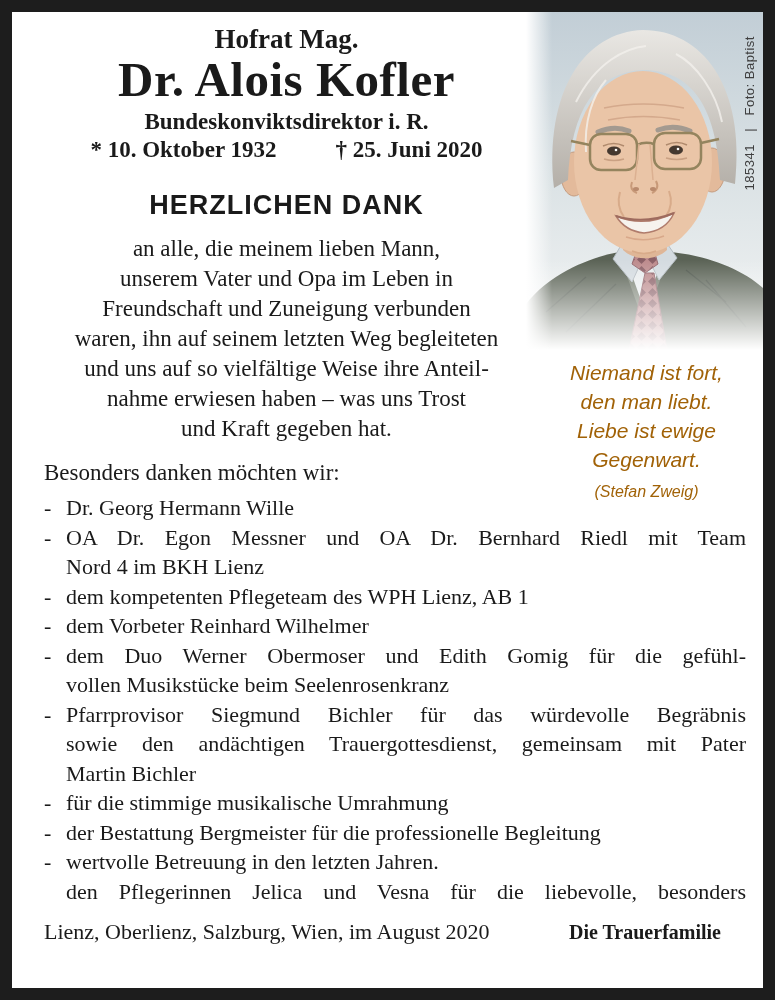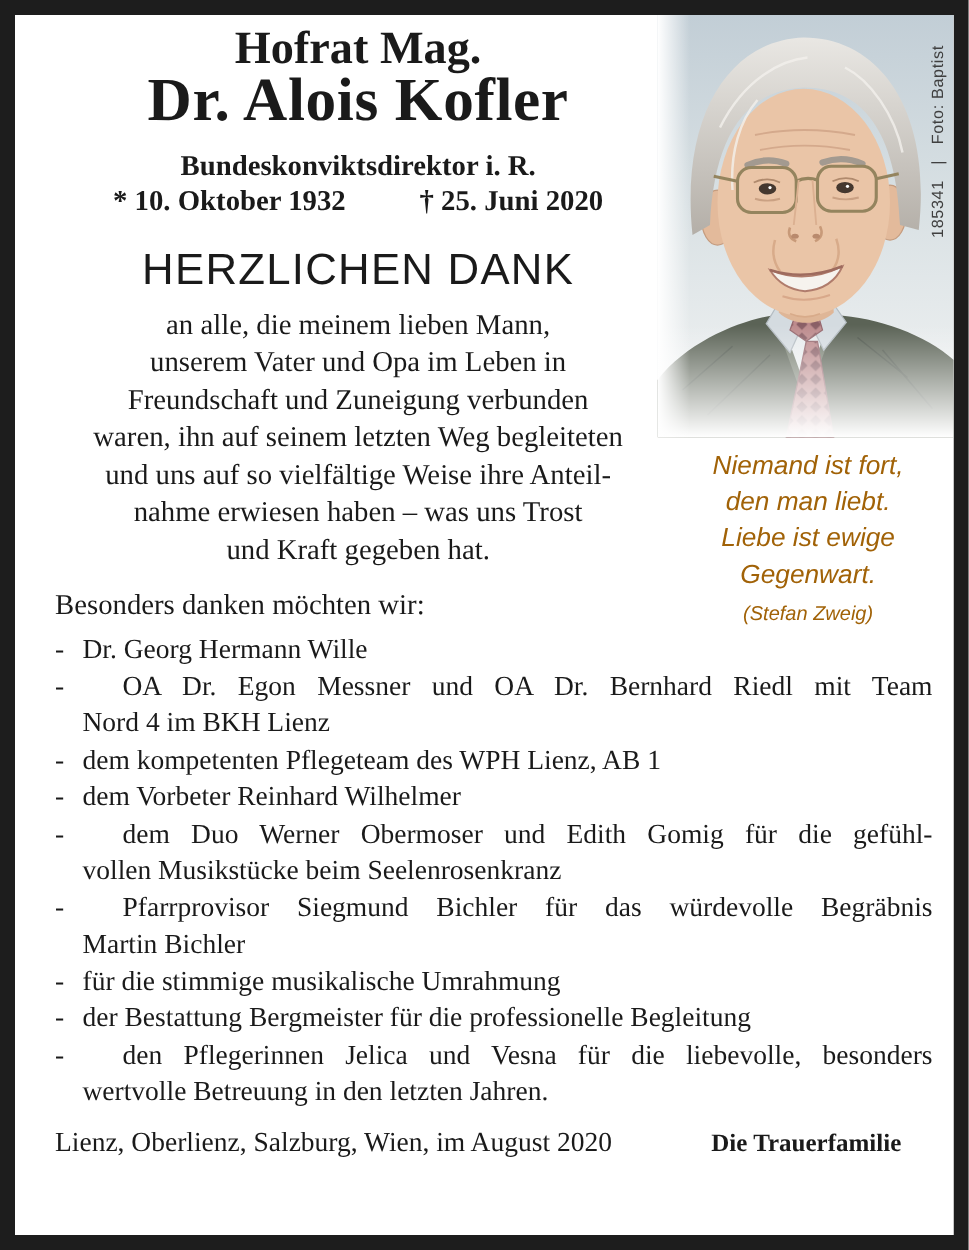--- a/index.html
+++ b/index.html
@@ -5,27 +5,27 @@
   html, body { margin: 0; padding: 0; background: #ffffff; }
   .page {
     width: 775px; height: 1000px; box-sizing: border-box;
     border: 12px solid #1d1d1d; background: #ffffff;
     position: relative; overflow: hidden;
     font-family: "Liberation Serif", serif; color: #1a1a1a;
   }
   
   .leftcol { width: 505px; margin-left: 22px; text-align: center; }
   .header { margin-top: 12px; }
-  .pre-title { font-size: 37px; font-weight: bold; line-height: 30px; }
+  .pre-title { font-size: 27px; font-weight: bold; line-height: 30px; }
   .name { font-size: 49px; font-weight: bold; line-height: 52px; letter-spacing: 0.5px; }
-  .role { font-size: 23px; font-weight: bold; line-height: 28px; margin-top: 13px; }
+  .role { font-size: 23px; font-weight: bold; line-height: 28px; margin-top: 2px; }
   .dates { font-size: 23px; font-weight: bold; line-height: 28px;
            display: flex; justify-content: center; gap: 59px; }
-  .dank { font-family: "Liberation Sans", sans-serif; font-weight: normal;
-          font-size: 35px; letter-spacing: 1px; color: #1a1a1a;
+  .dank { font-family: "Liberation Sans", sans-serif; font-weight: bold;
+          font-size: 27px; letter-spacing: 1px; color: #1a1a1a;
           margin-top: 26px; line-height: 30px; }
   .thanks { margin-top: 14px; font-size: 23px; line-height: 30px; }
   .thanks div { white-space: nowrap; }
   
   .photo { position: absolute; top: 0; right: 0; width: 237px; height: 338px; }
   .photo svg { display: block; }
   .credit { position: absolute; top: 24px; right: 6px;
             writing-mode: vertical-rl; transform: rotate(180deg);
             font-family: "Liberation Sans", sans-serif; font-size: 13px;
             letter-spacing: 0.5px; color: #3f3f3f; white-space: pre; }
@@ -33,21 +33,21 @@
            text-align: center; font-family: "Liberation Sans", sans-serif;
            font-style: italic; font-size: 21px; line-height: 29px; color: #a16207; }
   .quote .attrib { font-size: 16px; margin-top: 3px; }
   
   .intro { margin: 14px 0 0 32px; font-size: 23px; line-height: 30px; }
   .tlist { list-style: none; margin: 5px 0 0 32px; padding: 0; width: 702px;
            font-size: 22px; line-height: 29.5px; }
   .tlist li { position: relative; padding-left: 22px; }
   .tlist .dash { position: absolute; left: 0; top: 0; }
   .tlist .line { text-align: left; }
-  .tlist .line.stretch { text-align: justify; text-align-last: justify; margin-left: 32px; }
+  .tlist .line.stretch { text-align: justify; text-align-last: justify; }
   
   .footer { display: flex; justify-content: space-between; align-items: baseline;
             margin: 13px 42px 0 32px; font-size: 22px; }
   .signature { font-weight: bold; font-size: 20px; }
 </style>
 </head>
 <body>
 
 <div class="page">
 
@@ -184,34 +184,35 @@
       <div class="line">dem Vorbeter Reinhard Wilhelmer</div>
     </li>
     <li>
       <span class="dash">-</span>
       <div class="line stretch">dem Duo Werner Obermoser und Edith Gomig für die gefühl-</div>
       <div class="line">vollen Musikstücke beim Seelenrosenkranz</div>
     </li>
     <li>
       <span class="dash">-</span>
       <div class="line stretch">Pfarrprovisor Siegmund Bichler für das würdevolle Begräbnis</div>
+      <div class="line stretch">sowie den andächtigen Trauergottesdienst, gemeinsam mit Pater</div>
       <div class="line">Martin Bichler</div>
     </li>
     <li>
       <span class="dash">-</span>
       <div class="line">für die stimmige musikalische Umrahmung</div>
     </li>
     <li>
       <span class="dash">-</span>
       <div class="line">der Bestattung Bergmeister für die professionelle Begleitung</div>
     </li>
     <li>
       <span class="dash">-</span>
+      <div class="line">wertvolle Betreuung in den letzten Jahren.</div>
       <div class="line stretch">den Pflegerinnen Jelica und Vesna für die liebevolle, besonders</div>
-      <div class="line">wertvolle Betreuung in den letzten Jahren.</div>
     </li>
   </ul>
 
   <div class="footer">
     <span>Lienz, Oberlienz, Salzburg, Wien, im August 2020</span>
     <span class="signature">Die Trauerfamilie</span>
   </div>
 
 </div>
 

